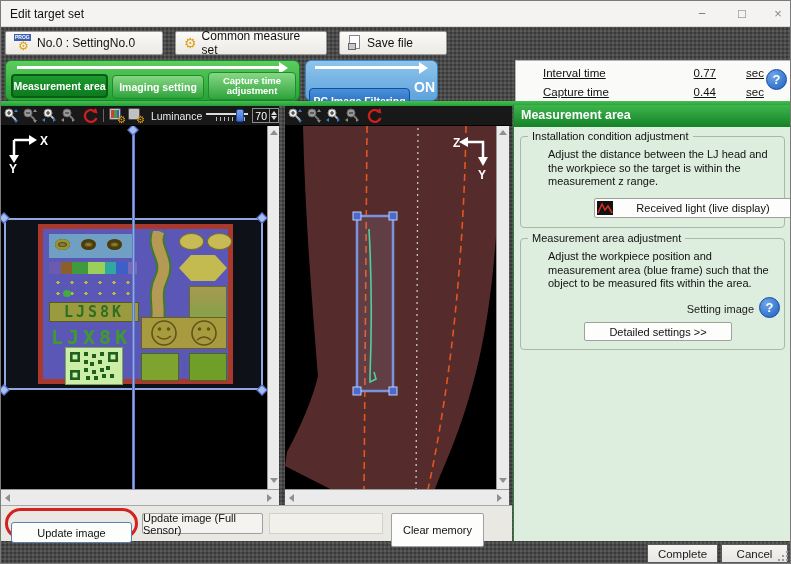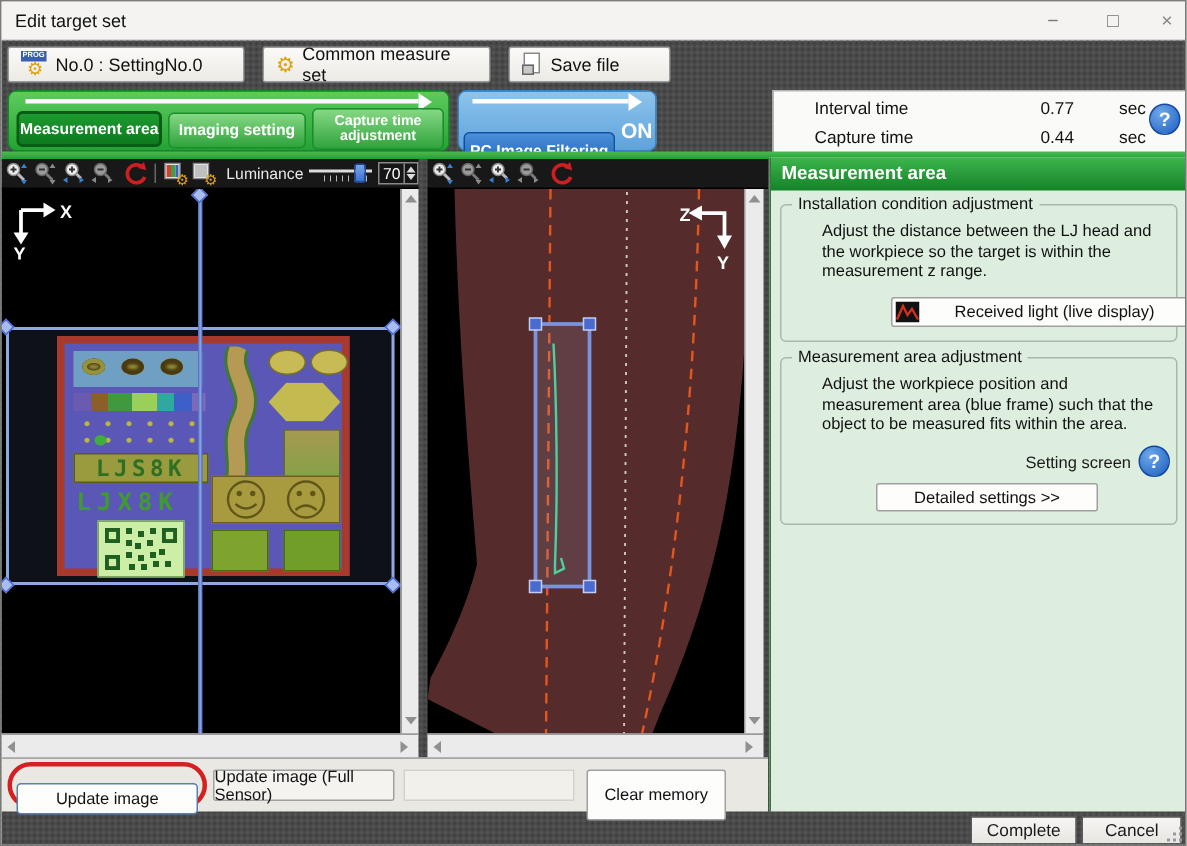--- a/index.html
+++ b/index.html
@@ -31,21 +31,21 @@
   .flowline { height:0; border-top:3px solid #fff; }
   .flowhead { width:0; height:0; border-left:9px solid #fff; border-top:6px solid transparent; border-bottom:6px solid transparent; }
   .tab { border-radius:4px; color:#fff; font-weight:bold; text-align:center; display:flex; align-items:center; justify-content:center; }
   .tab.green { background:linear-gradient(#86d884,#2fa33c); border:1px solid #1d8c2c; font-size:10.5px; height:24px; }
   .tab.green.sel { background:linear-gradient(#1d9a2f,#0d7a1e); border:2px solid #085c14; }
   .tab.blue { background:linear-gradient(#4a90d9,#1a5cb0); border:1px solid #0d4fa0; font-size:10.5px; height:26px;margin-top:15px; }
   .on-label { color:#fff; font-weight:bold; font-size:14px; }
 
   
   .infobox { background:#fafaf8; border:1px solid #b4b4b4; }
-  .inforow { position:absolute; font-size:11.5px; color:#111; }
+  .inforow { position:absolute; font-size:11.5px; color:#111;text-decoration:underline; }
 
   .greenstrip { background:linear-gradient(#49bd53,#22a033); }
 
   
   .ptoolbar { background:#181818; border-bottom:1px solid #000; display:flex; align-items:center; }
   .ticon { width:18px; height:17px; flex:0 0 auto; margin-left:1px; }
   .vsep { width:1px; height:13px; background:#666; margin:0 3px; }
   .lum-label { color:#e8e8e8; font-size:10.5px; margin:0 4px 0 6px; }
   .slider { position:relative; width:46px; height:14px; }
   .slider .track { position:absolute; left:0; right:0; top:4px; height:2px; background:#dcdcdc; }
@@ -89,21 +89,21 @@
   .red-ring { border:3px solid #d42020; border-radius:16px; }
   .footbtn { background:linear-gradient(#f6f5f3,#e8e6e2); border:1px solid #5a5a5a; font-size:11.5px; text-align:center; }
 
   .axis-text { fill:#fff; font-family:"Liberation Sans",sans-serif; font-weight:bold; font-size:12px; }
 
   
   .timg { background:#5b57b6; border:5px solid #a8392c; }
   .tpart { position:absolute; }
   .hex { clip-path:polygon(25% 0,75% 0,100% 50%,75% 100%,25% 100%,0 50%); }
   .ljs-text { color:#2f6f23; font-weight:bold; letter-spacing:3px; font-size:15px; font-family:"DejaVu Sans Mono",monospace; }
-  .ljx-text { color:#3f9c2c; font-weight:bold; letter-spacing:4px; font-size:16px; font-family:"DejaVu Sans Mono",monospace; }
+  .ljx-text { color:#3f9c2c; font-weight:bold; letter-spacing:4px; font-size:20px; font-family:"DejaVu Sans Mono",monospace; }
 </style>
 </head>
 <body>
 
 <div id="win">
 
   <div class="abs titlebar"></div>
   <div class="abs title-text">Edit target set</div>
   <div class="abs winbtn" style="left:684px">−</div>
   <div class="abs winbtn" style="left:724px">□</div>
@@ -400,21 +400,21 @@
       <svg width="16" height="14" style="margin:0 0 0 2px">
         <rect x="0" y="0" width="16" height="14" fill="#111"></rect>
         <path d="M1 12 L5 3 L8 9 L11 5 L15 12" fill="none" stroke="#d03020" stroke-width="1.6"></path>
       </svg>
       <span style="flex:1;text-align:center">Received light (live display)</span>
     </div>
 
     <div class="abs group" style="left:6px;top:133px;width:265px;height:112px"></div>
     <div class="abs group-label" style="left:14px;top:127px">Measurement area adjustment</div>
     <div class="abs desc" style="left:34px;top:145px;width:230px">Adjust the workpiece position and measurement area (blue frame) such that the object to be measured fits within the area.</div>
-    <div class="abs" style="left:150px;top:198px;width:90px;text-align:right;font-size:11px">Setting screen</div>
+    <div class="abs" style="left:150px;top:198px;width:90px;text-align:right;font-size:11px">Setting image</div>
     <div class="abs helpcircle" style="left:245px;top:192px;width:21px;height:21px;line-height:20px;font-size:13px">?</div>
     <div class="abs wbtn" style="left:70px;top:217px;width:148px;height:19px">Detailed settings &gt;&gt;</div>
   </div>
 
   <div class="abs footbtn" style="left:646px;top:543px;width:71px;height:19px;line-height:18px">Complete</div>
   <div class="abs footbtn" style="left:720px;top:543px;width:67px;height:19px;line-height:18px">Cancel</div>
   <svg class="abs" style="left:777px;top:550px" width="12" height="12">
     <g fill="#9a9a9a">
         <rect x="8" y="0" width="2" height="2"></rect>
         <rect x="8" y="4" width="2" height="2"></rect>

